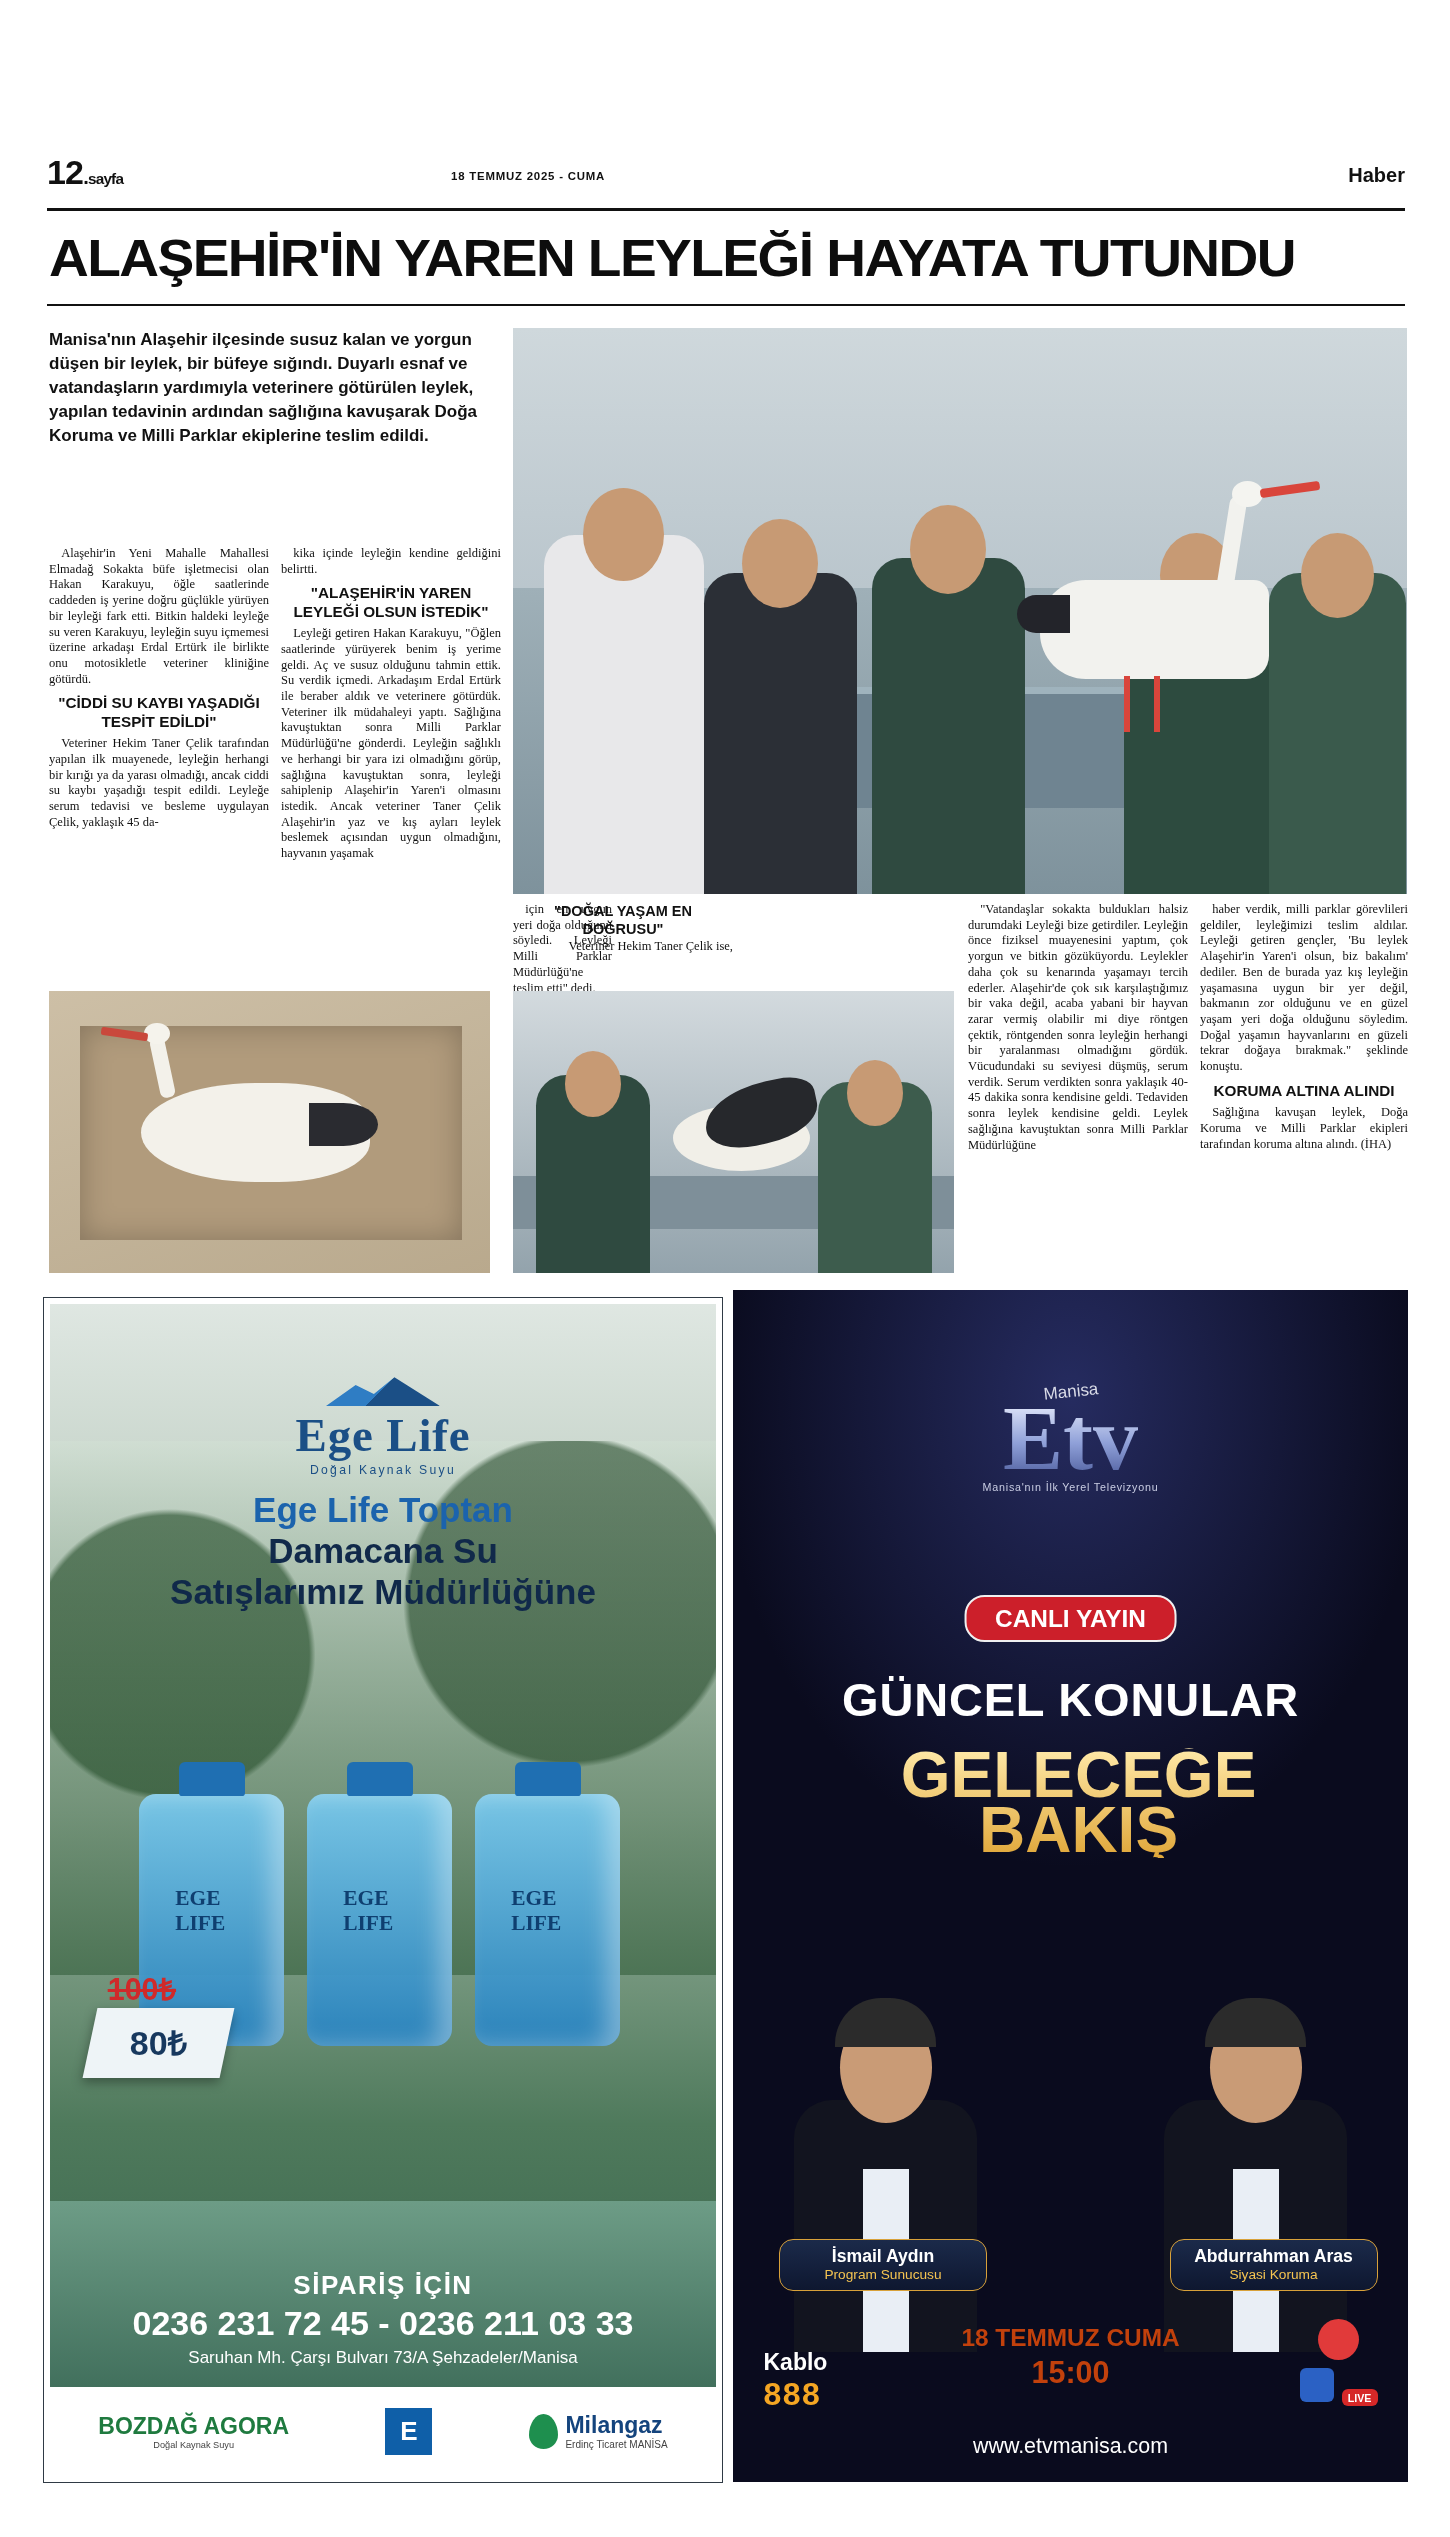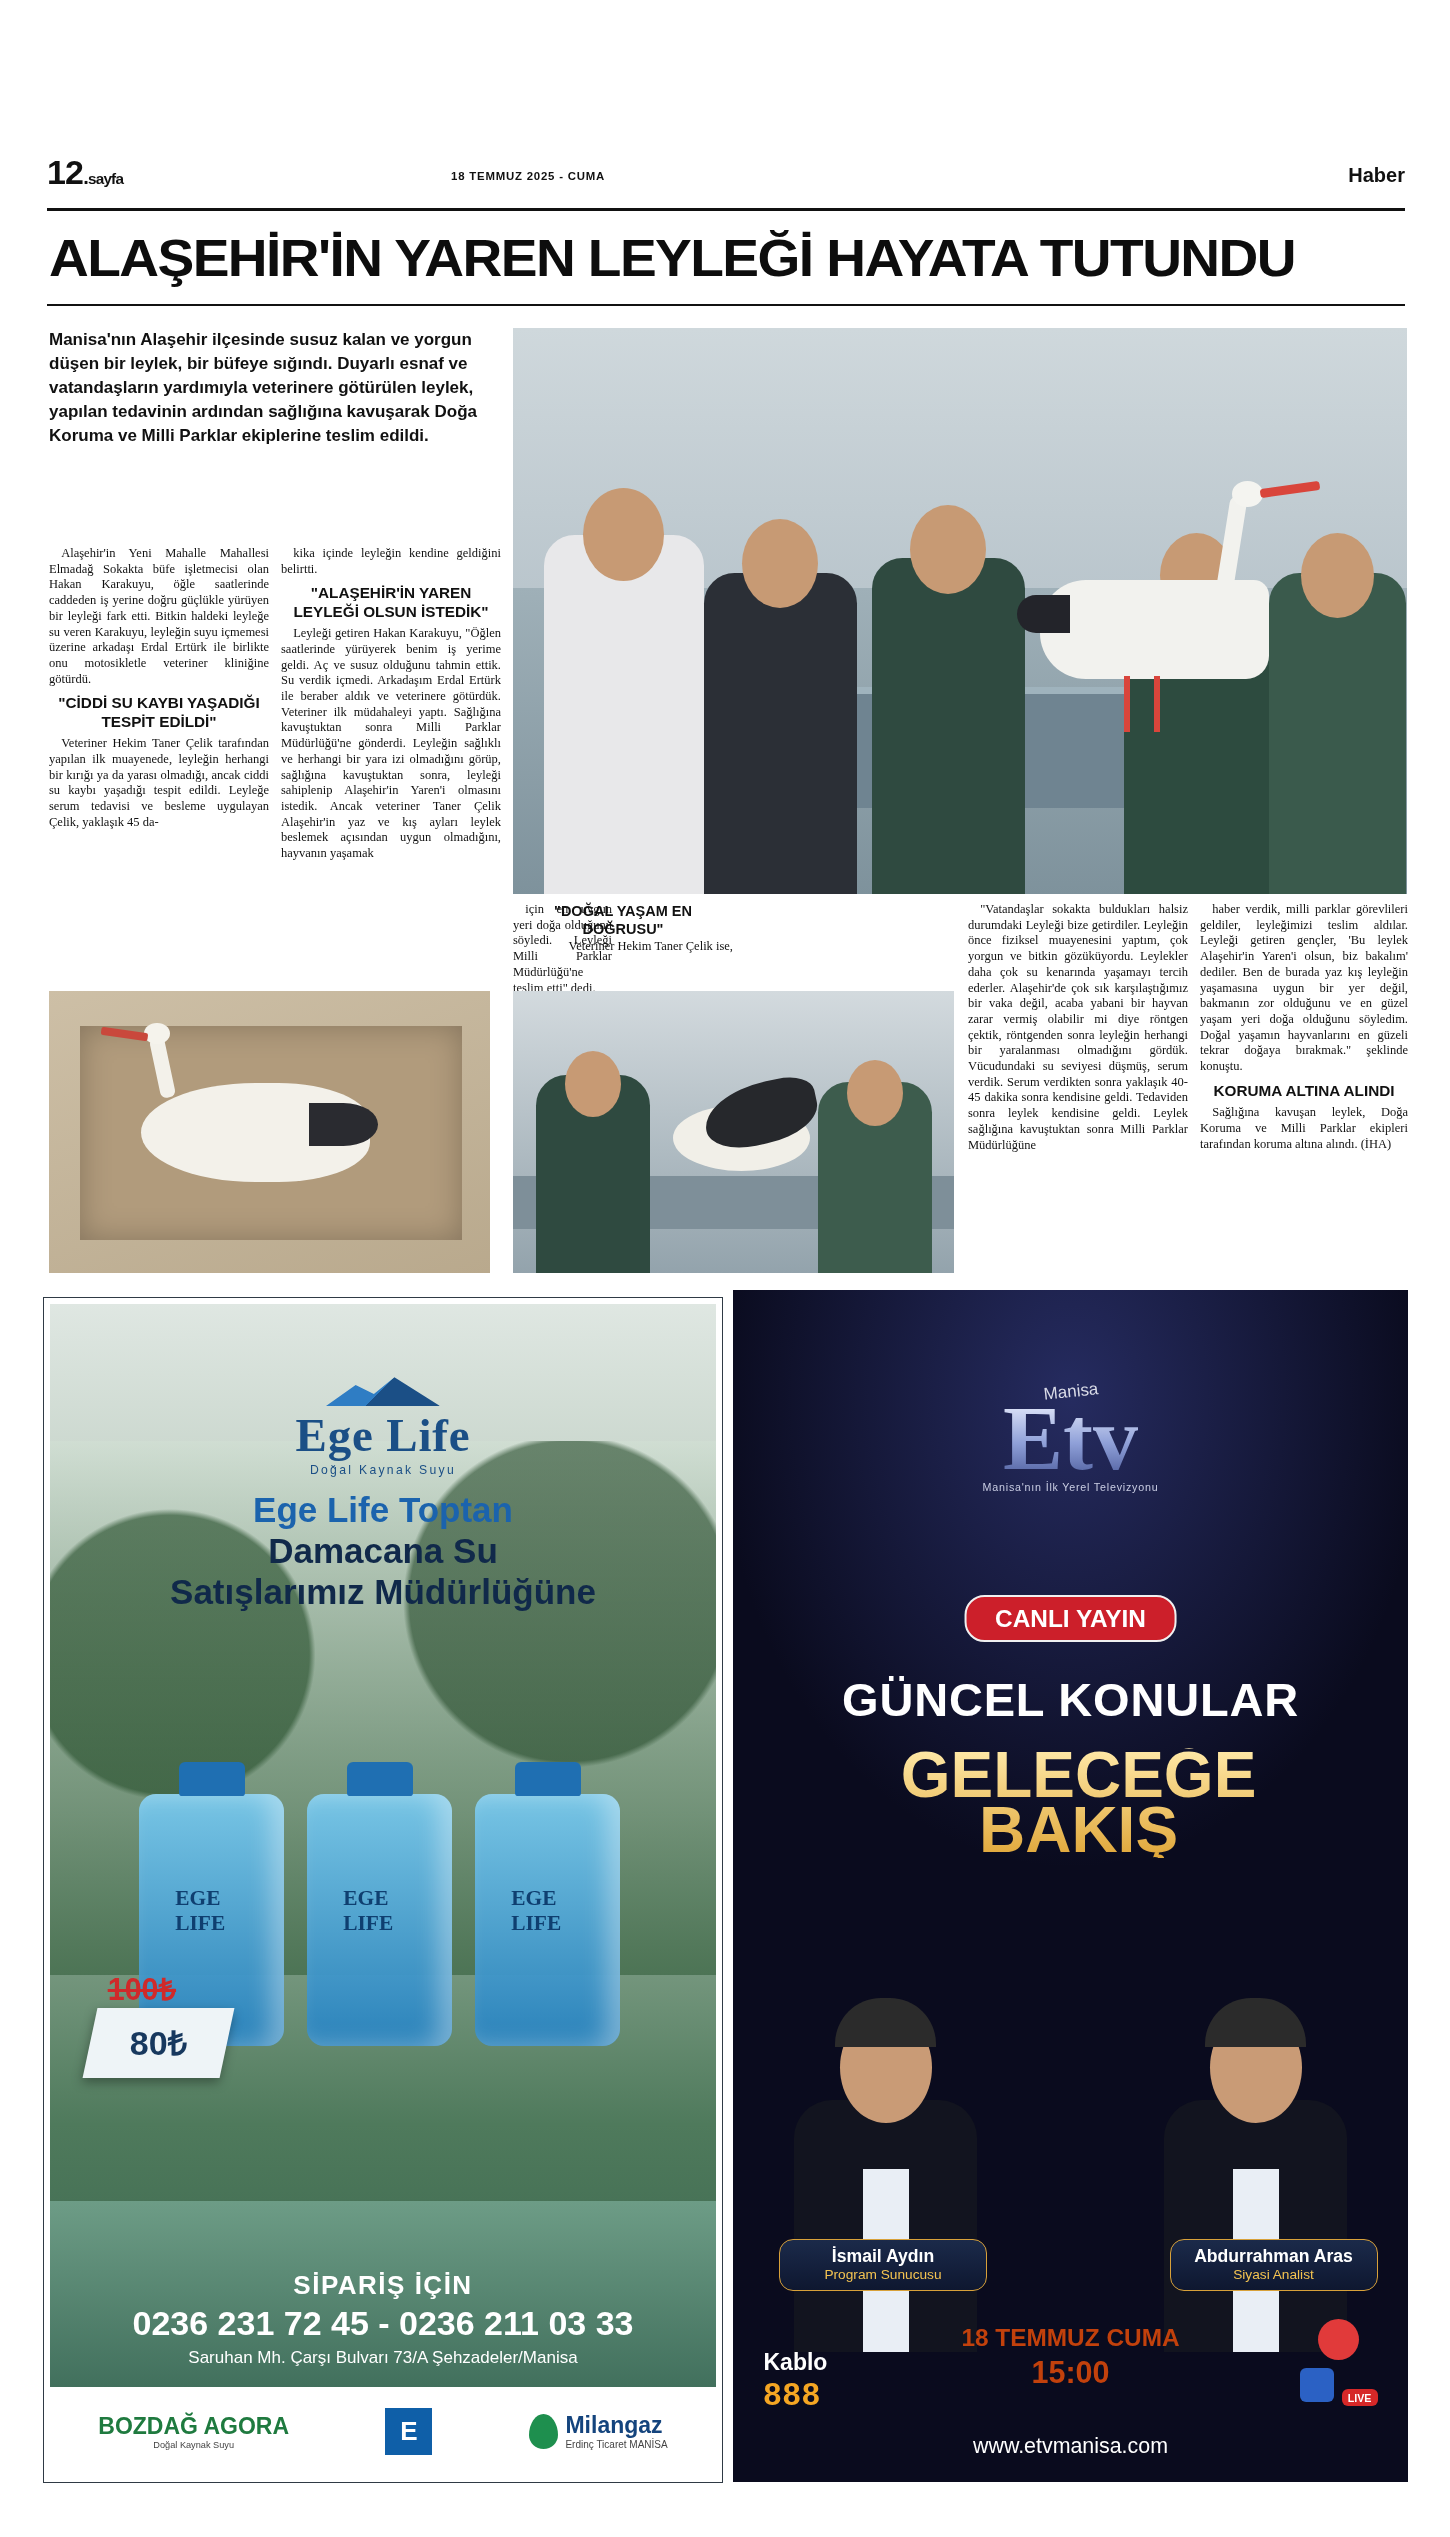--- a/index.html
+++ b/index.html
@@ -329,21 +329,21 @@
         <div class="face"></div>
         <div class="hair"></div>
       </div>
 
       <div class="nameplate" style="left:46px;bottom:191px;background:linear-gradient(180deg,#1b2a4a,#0e1730);border:1.5px solid #d8a13a;">
         <div class="n">İsmail Aydın</div>
         <div class="r">Program Sunucusu</div>
       </div>
       <div class="nameplate" style="right:30.5px;bottom:191px;background:linear-gradient(180deg,#1b2a4a,#0e1730);border:1.5px solid #d8a13a;">
         <div class="n">Abdurrahman Aras</div>
-        <div class="r">Siyasi Analist</div>
+        <div class="r">Siyasi Koruma</div>
       </div>
 
       <div class="kablo">
         <div class="k">Kablo</div>
         <div class="n">888</div>
       </div>
 
       <div class="dt">
         <div class="d">18 TEMMUZ CUMA</div>
         <div class="h">15:00</div>

